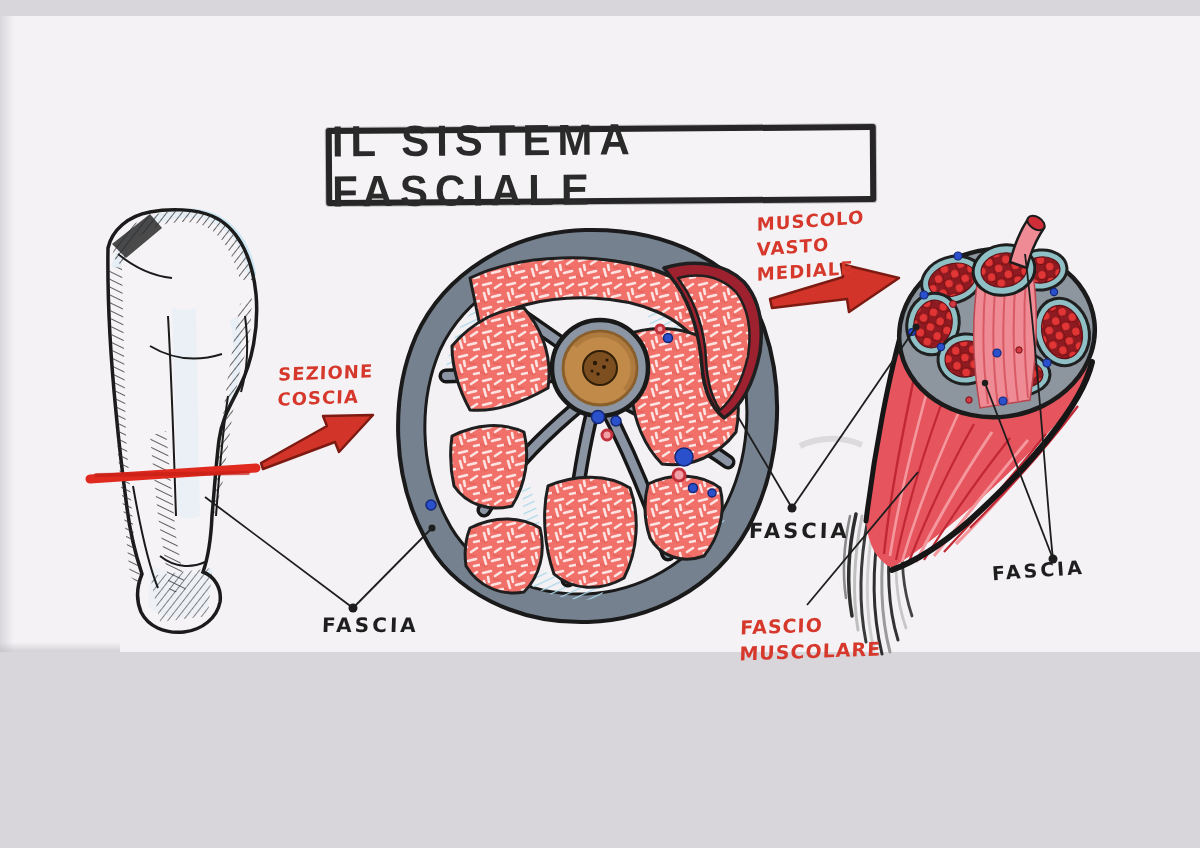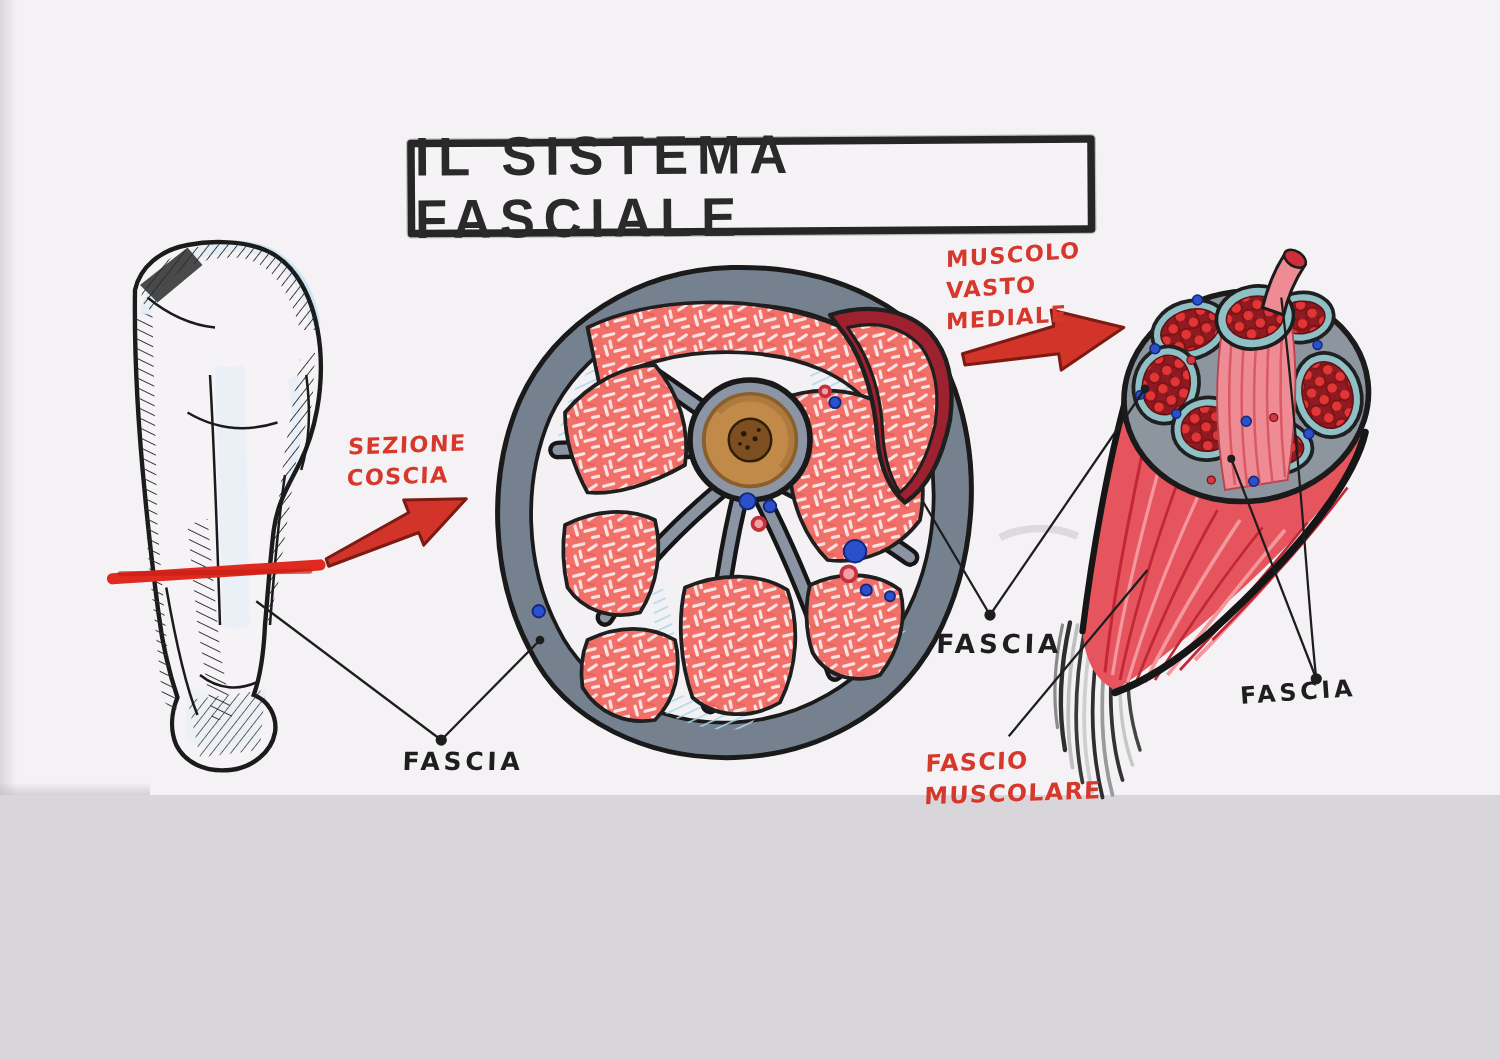--- a/index.html
+++ b/index.html
@@ -3,20 +3,21 @@
 <meta charset="utf-8">
 <style>
   html,body{margin:0;padding:0;}
   body{width:1200px;height:848px;overflow:hidden;background:#d8d6da;}
   .paper{
     position:relative;width:1200px;height:636px;
     background:
       radial-gradient(1400px 900px at 55% 45%, #f4f2f5 60%, #ecebee 92%, #e4e3e7 100%),
       #f2f0f3;
     font-family:"DejaVu Sans", sans-serif;
+    margin-top:16px;
   }
   .paper::before{ 
     content:"";position:absolute;left:0;top:0;width:14px;height:100%;
     background:linear-gradient(90deg,#d9d7db,rgba(242,240,243,0));
   }
   .paper::after{ 
     content:"";position:absolute;left:0;bottom:0;width:120px;height:10px;
     background:linear-gradient(0deg,#b9b6bc,rgba(242,240,243,0));
     opacity:.55;
   }

